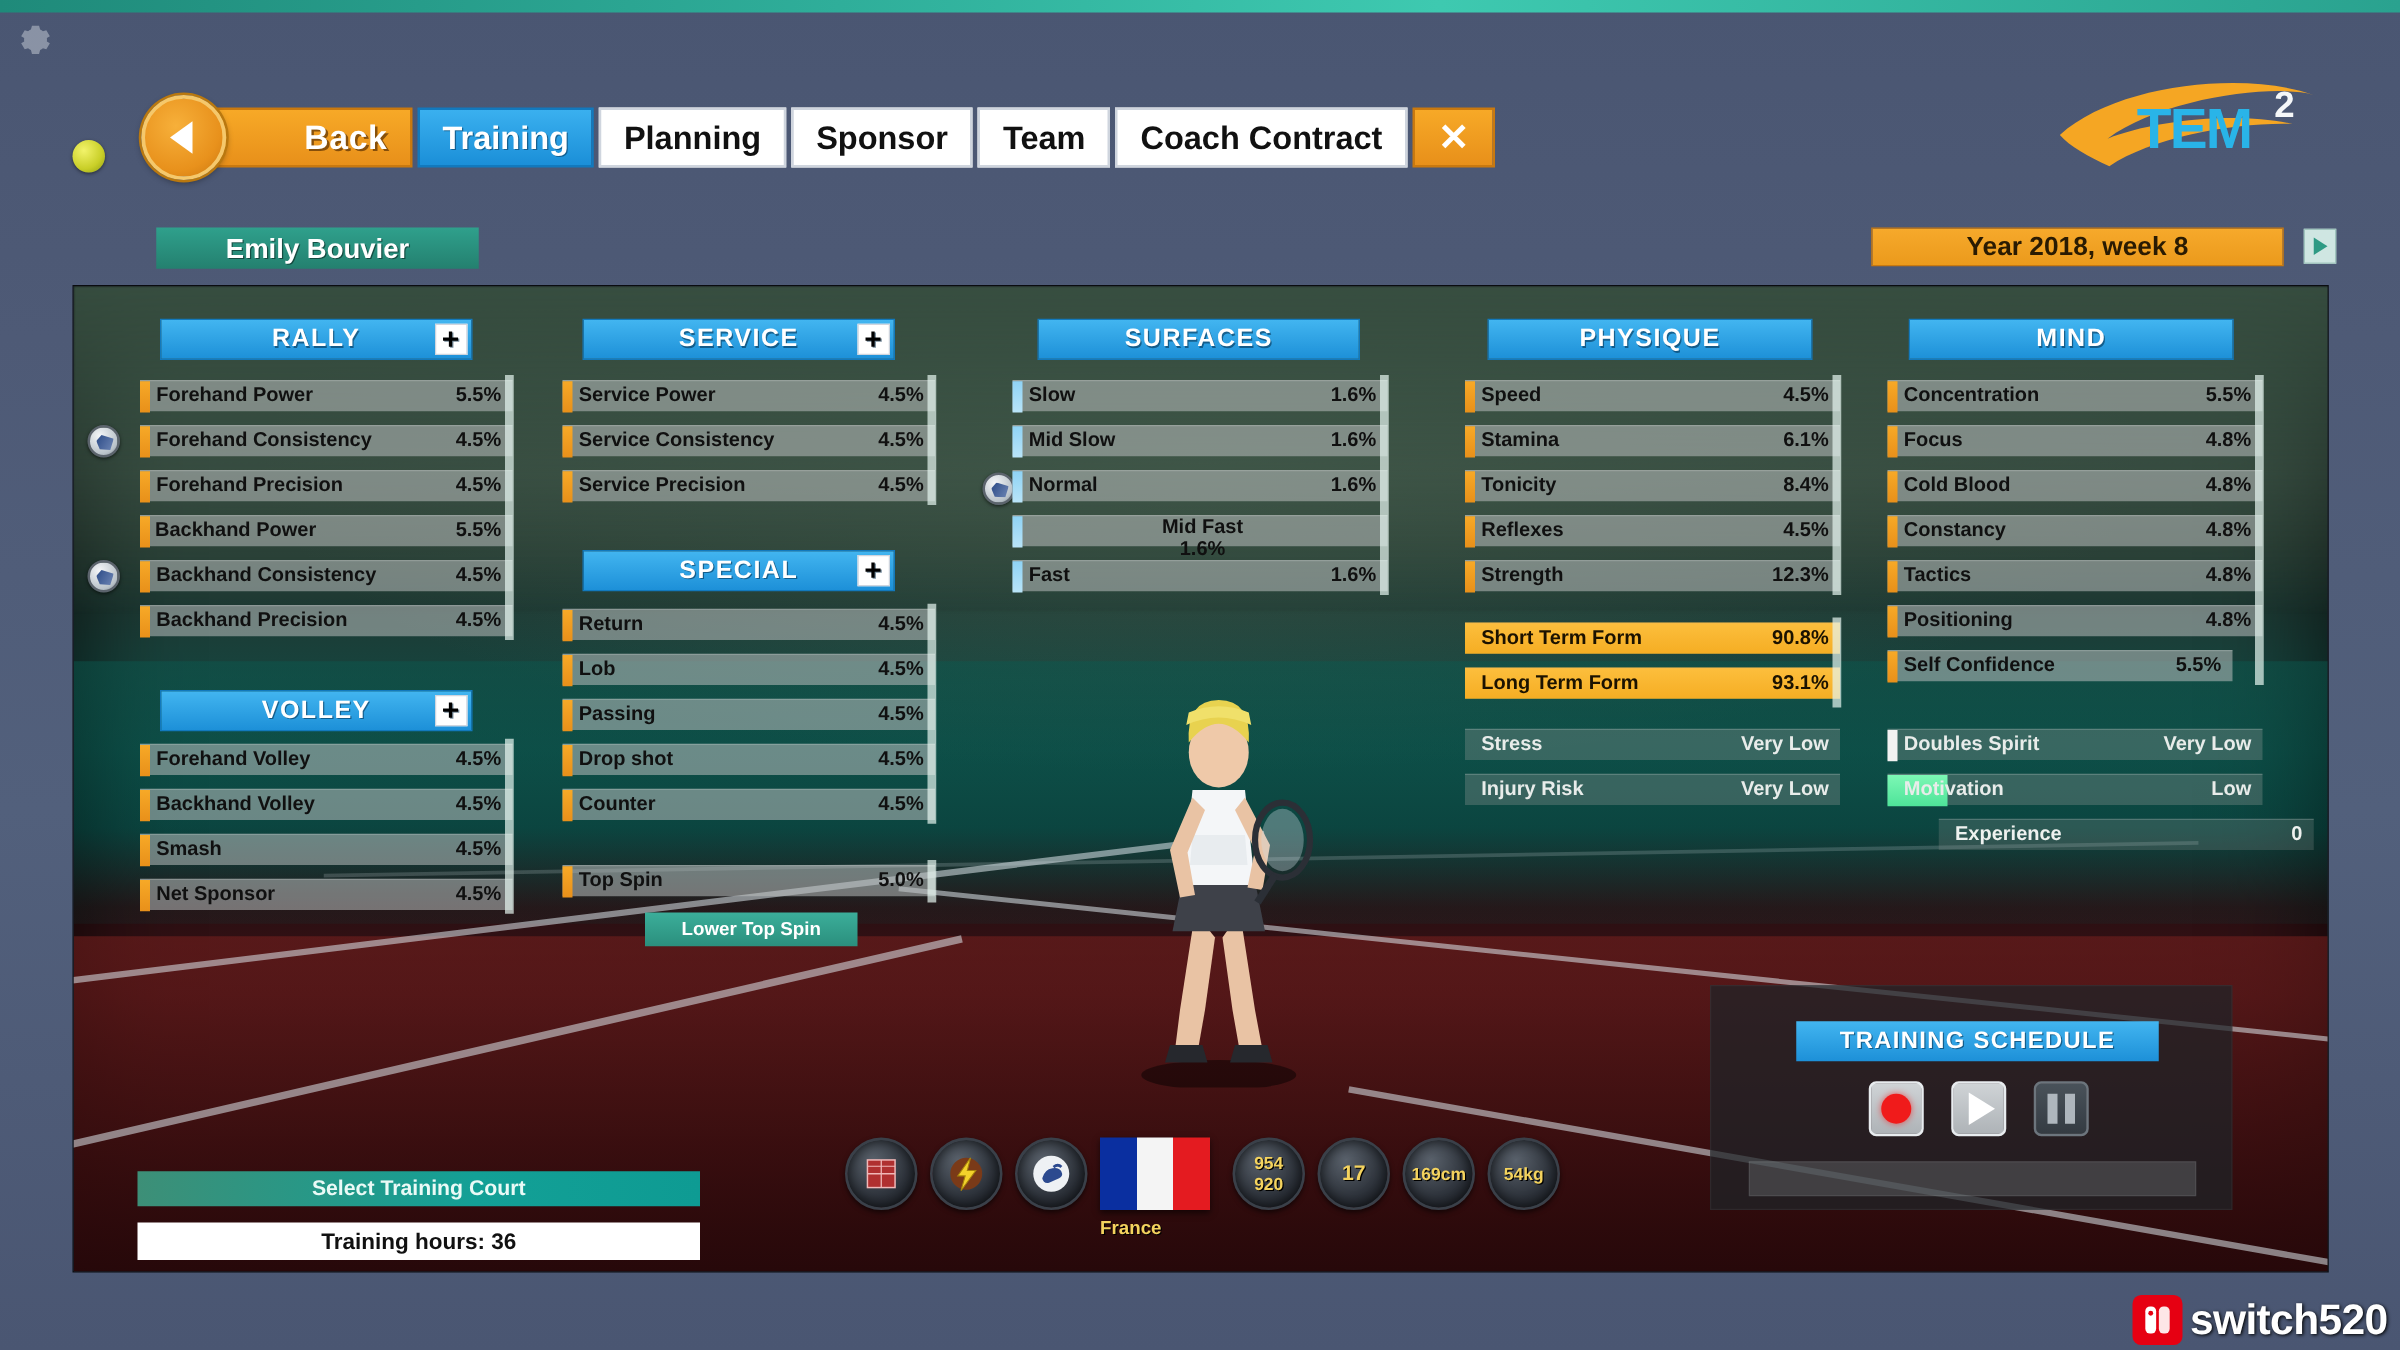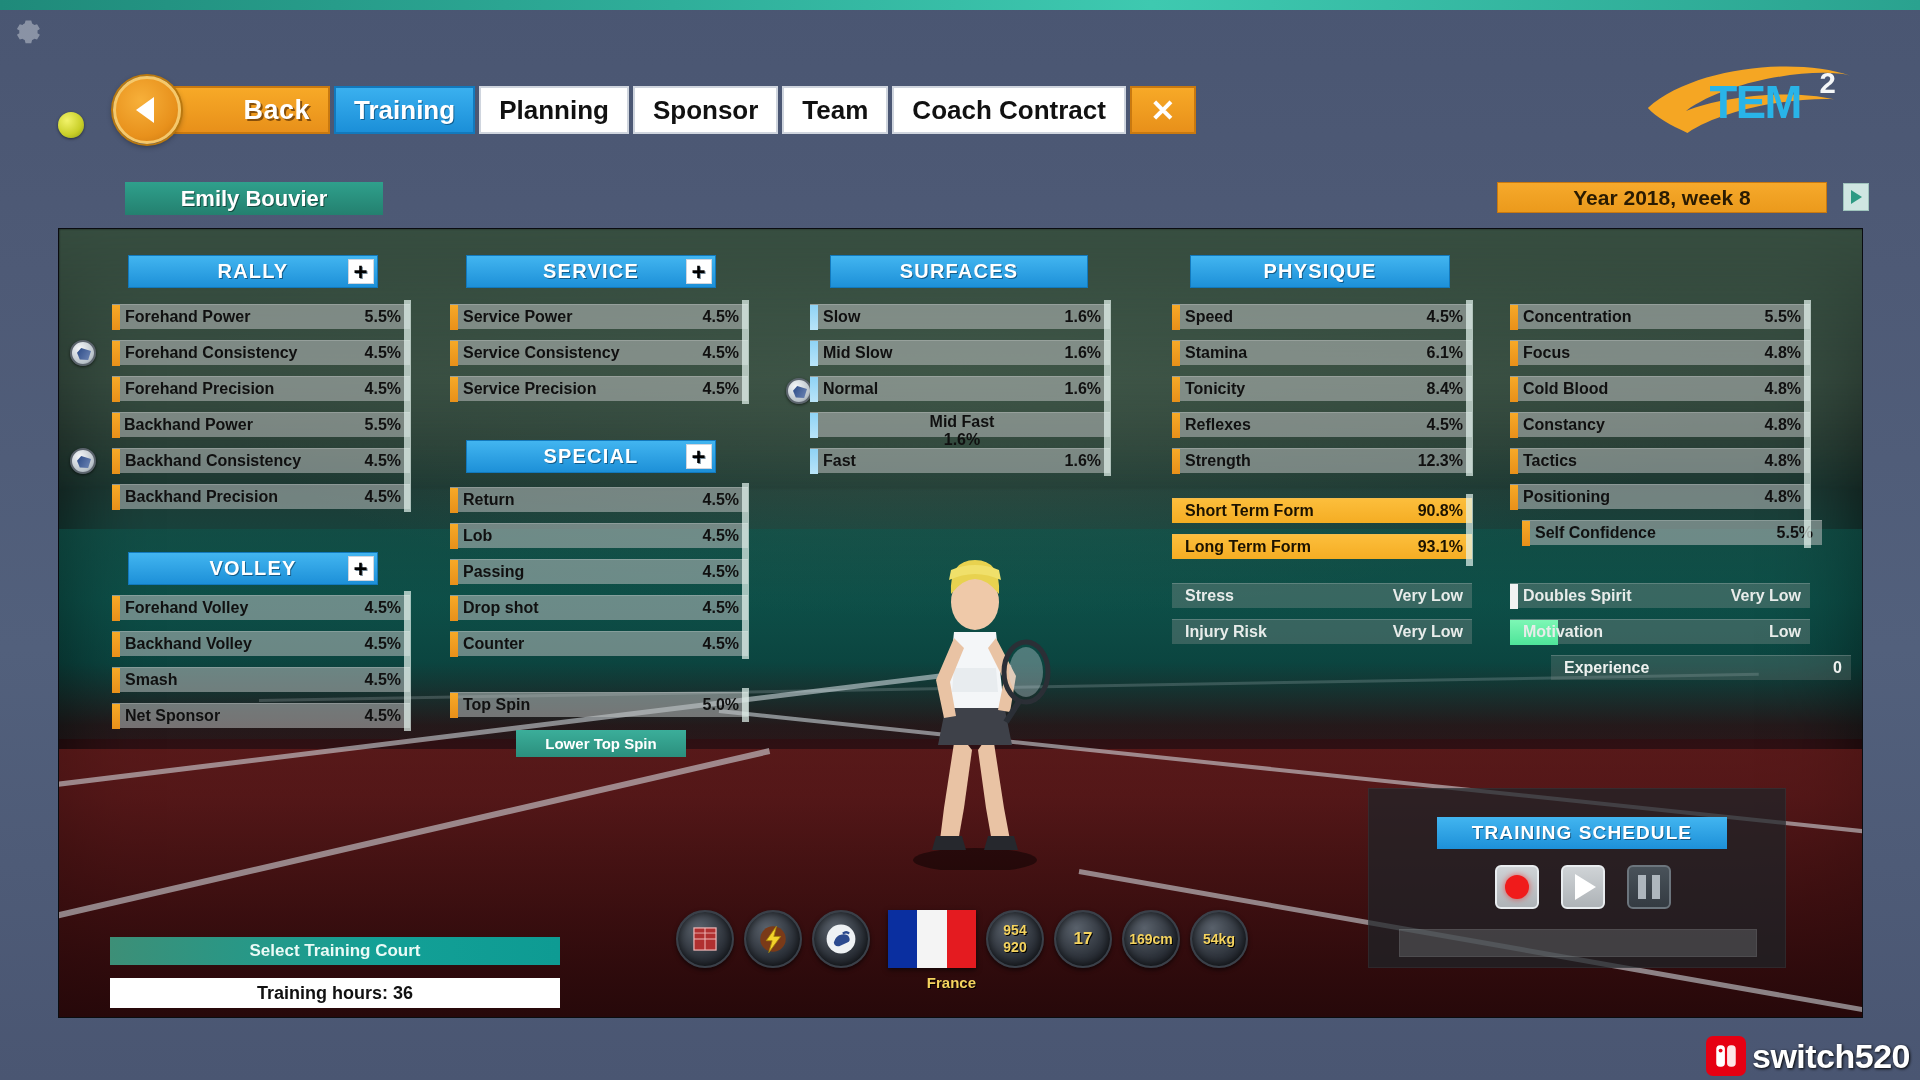--- a/index.html
+++ b/index.html
@@ -202,21 +202,21 @@
     background: radial-gradient(circle at 38% 30%, #59616b, #2b3038 62%, #14171c);
     border:2px solid #3a4049;
     display:flex; align-items:center; justify-content:center;
     color:#f4d35e; font-size:17px; font-weight:bold;
     box-shadow: inset 0 0 10px rgba(0,0,0,.7), 0 2px 4px rgba(0,0,0,.6);
     text-shadow:1px 1px 0 #000;
     position:relative; overflow:hidden;
   }
   .badge.small-txt { font-size:14px; }
   .badge .two-line { line-height:17px; text-align:center; }
-  .flag-wrap { width:96px; display:flex; flex-direction:column; align-items:flex-end; }
+  .flag-wrap { width:96px; display:flex; flex-direction:column; align-items:flex-start; }
   .flag {
     width:88px; height:58px;
     background: linear-gradient(90deg,#0a2fa0 0 33.33%, #f4f4f4 33.33% 66.66%, #e41b20 66.66% 100%);
     box-shadow:0 2px 5px rgba(0,0,0,.6);
   }
   .flag-label { color:#f4d35e; font-size:15px; font-weight:bold; margin-top:6px; text-shadow:1px 1px 0 #000;}
 
   
   .sched-panel {
     position:absolute; left:1368px; top:788px; width:418px; height:180px;
@@ -561,20 +561,23 @@
 
   <div class="stat-row dim" style="left:1172px; top:583px; width:300px;">
     <span class="lbl">Stress</span>
     <span class="val">Very Low</span>
   </div>
   <div class="stat-row dim" style="left:1172px; top:619px; width:300px;">
     <span class="lbl">Injury Risk</span>
     <span class="val">Very Low</span>
   </div>
 
+  <div class="col-head" style="left:1527px; top:255px; width:260px;">
+    <span>MIND</span>
+  </div>
   <div class="stat-row" style="left:1510px; top:304px; width:300px;">
     <span class="tick"></span>
     <span class="lbl">Concentration</span>
     <span class="val">5.5%</span>
   </div>
   <div class="stat-row" style="left:1510px; top:340px; width:300px;">
     <span class="tick"></span>
     <span class="lbl">Focus</span>
     <span class="val">4.8%</span>
   </div>
@@ -591,21 +594,21 @@
   <div class="stat-row" style="left:1510px; top:448px; width:300px;">
     <span class="tick"></span>
     <span class="lbl">Tactics</span>
     <span class="val">4.8%</span>
   </div>
   <div class="stat-row" style="left:1510px; top:484px; width:300px;">
     <span class="tick"></span>
     <span class="lbl">Positioning</span>
     <span class="val">4.8%</span>
   </div>
-  <div class="stat-row" style="left:1510px; top:520px; width:300px;margin-left:12px;">
+  <div class="stat-row" style="left:1510px; top:520px; width:276px;">
     <span class="tick"></span>
     <span class="lbl">Self Confidence</span>
     <span class="val">5.5%</span>
   </div>
   <div class="bracket" style="left:1804px; top:300px; height:248px;"></div>
 
   <div class="stat-row dim" style="left:1510px; top:583px; width:300px;">
     <span class="tick white"></span>
     <span class="lbl">Doubles Spirit</span>
     <span class="val">Very Low</span>

